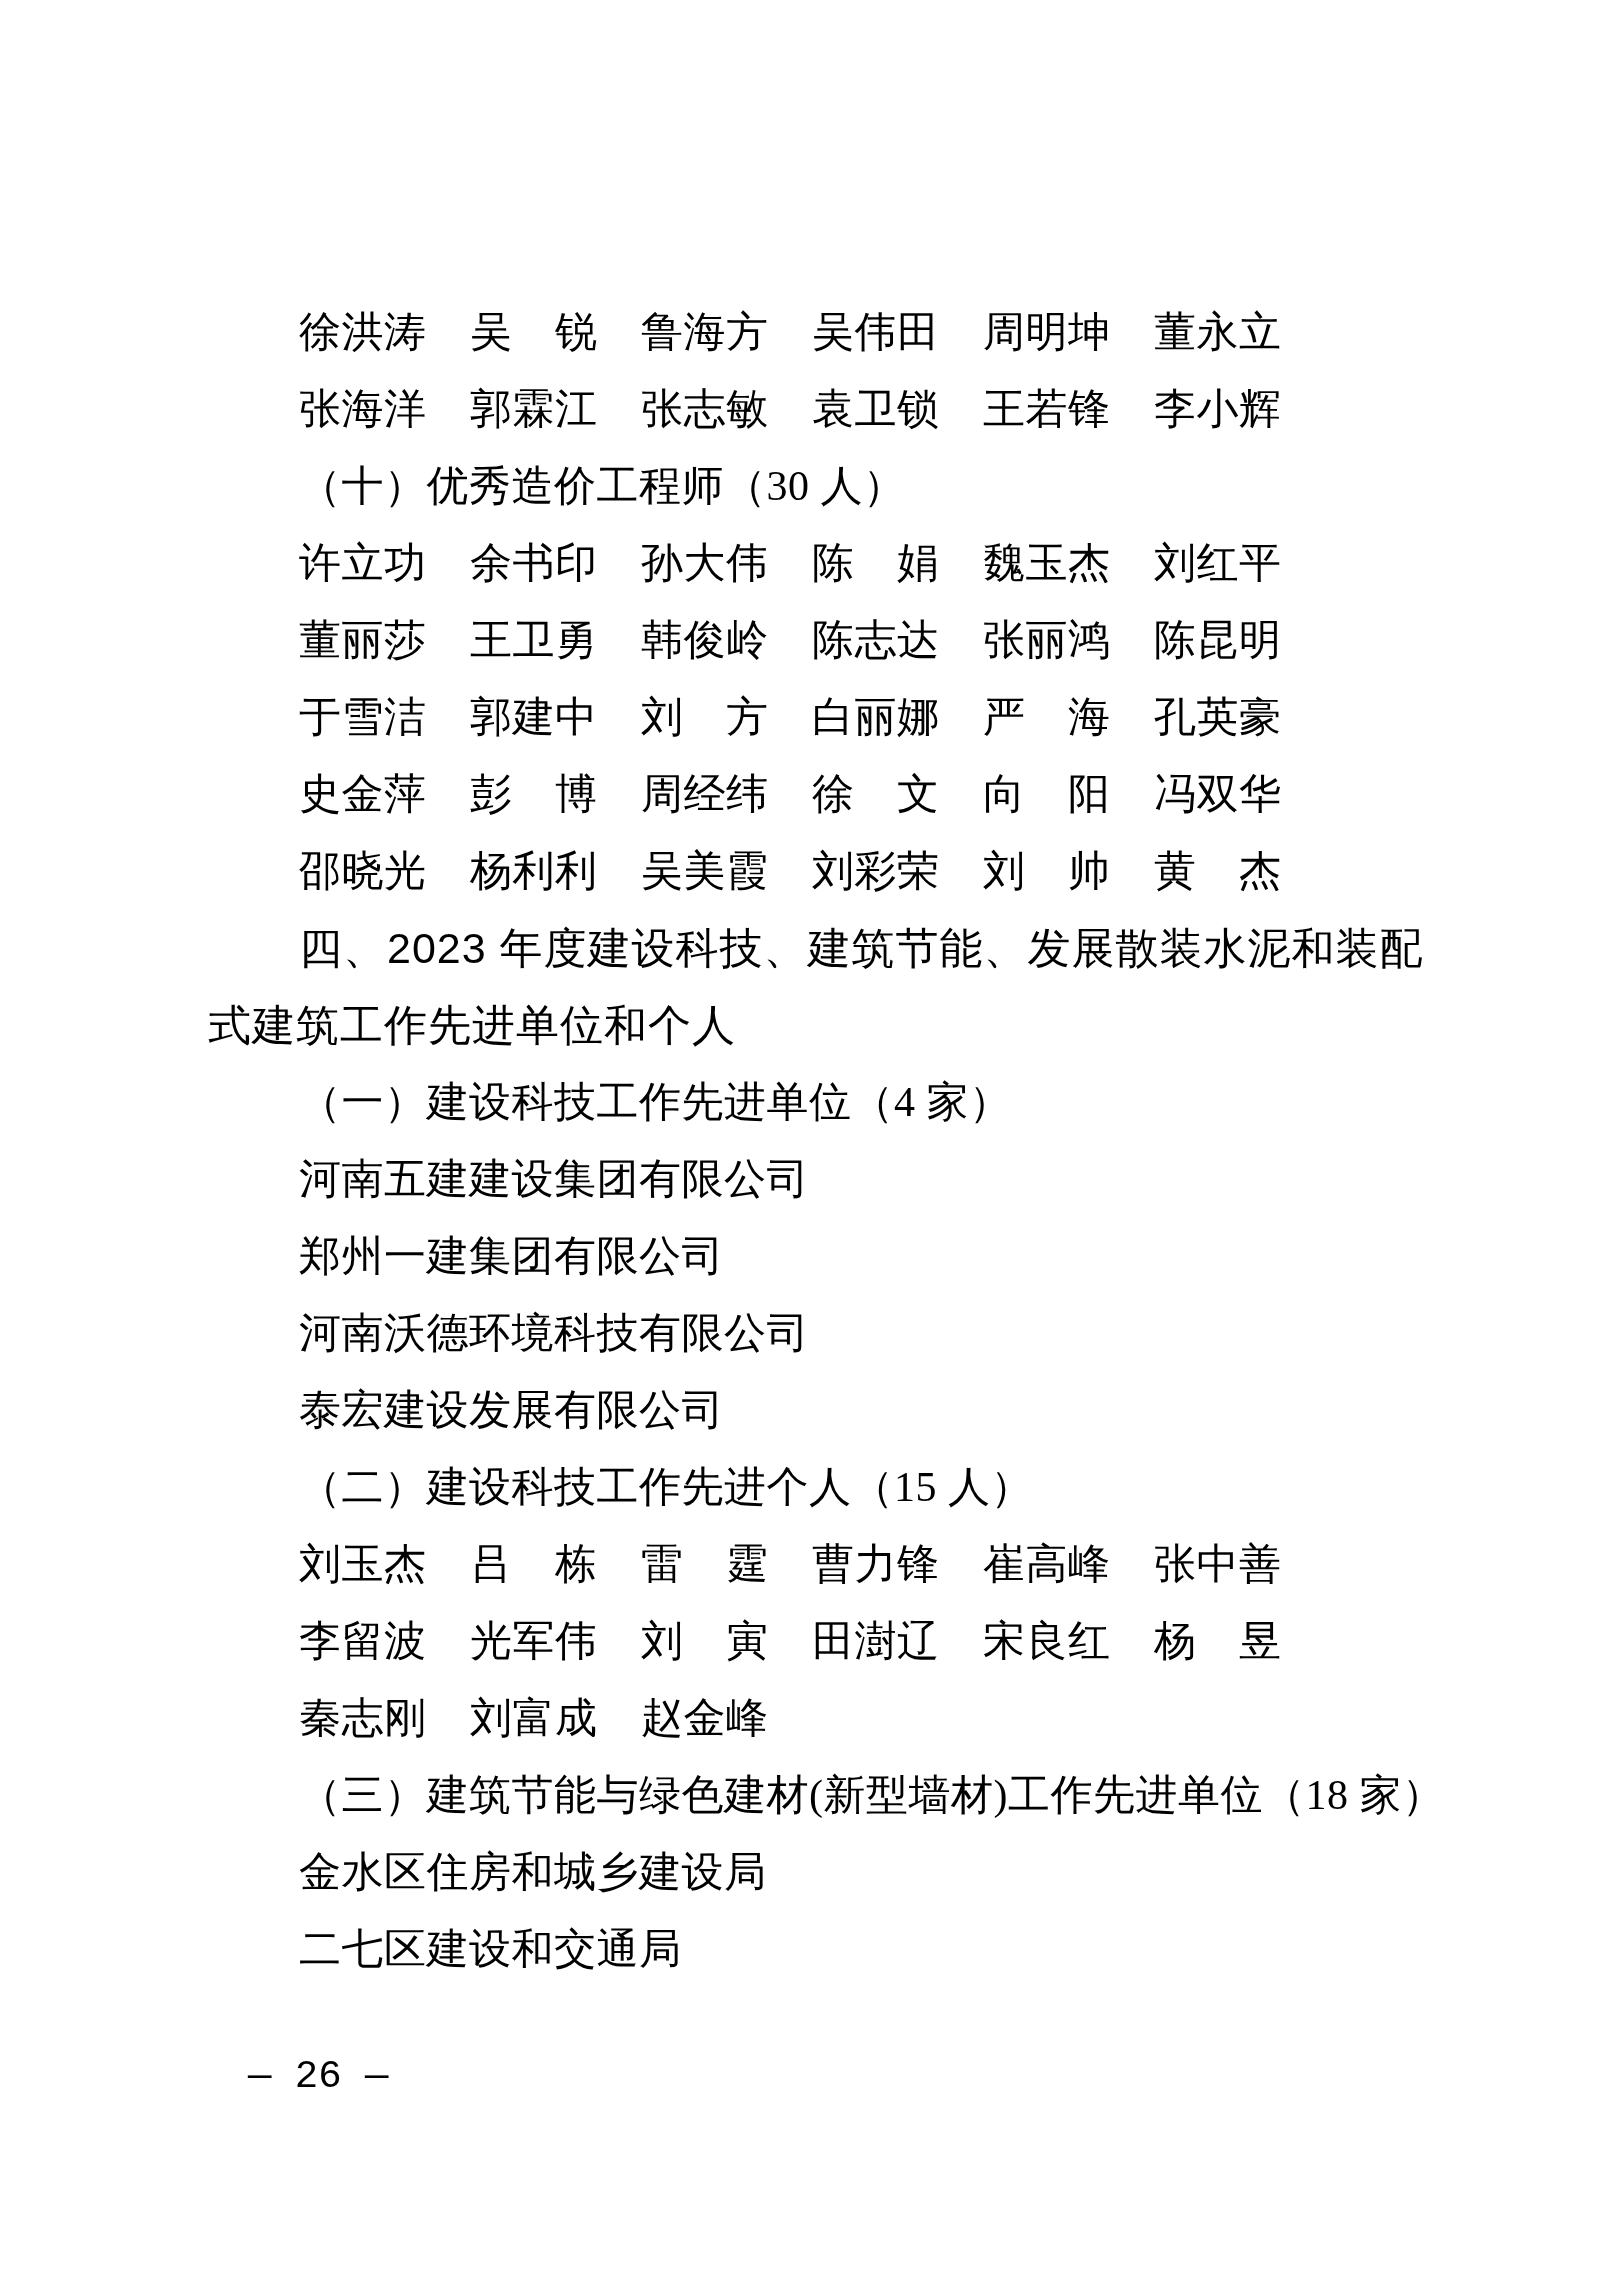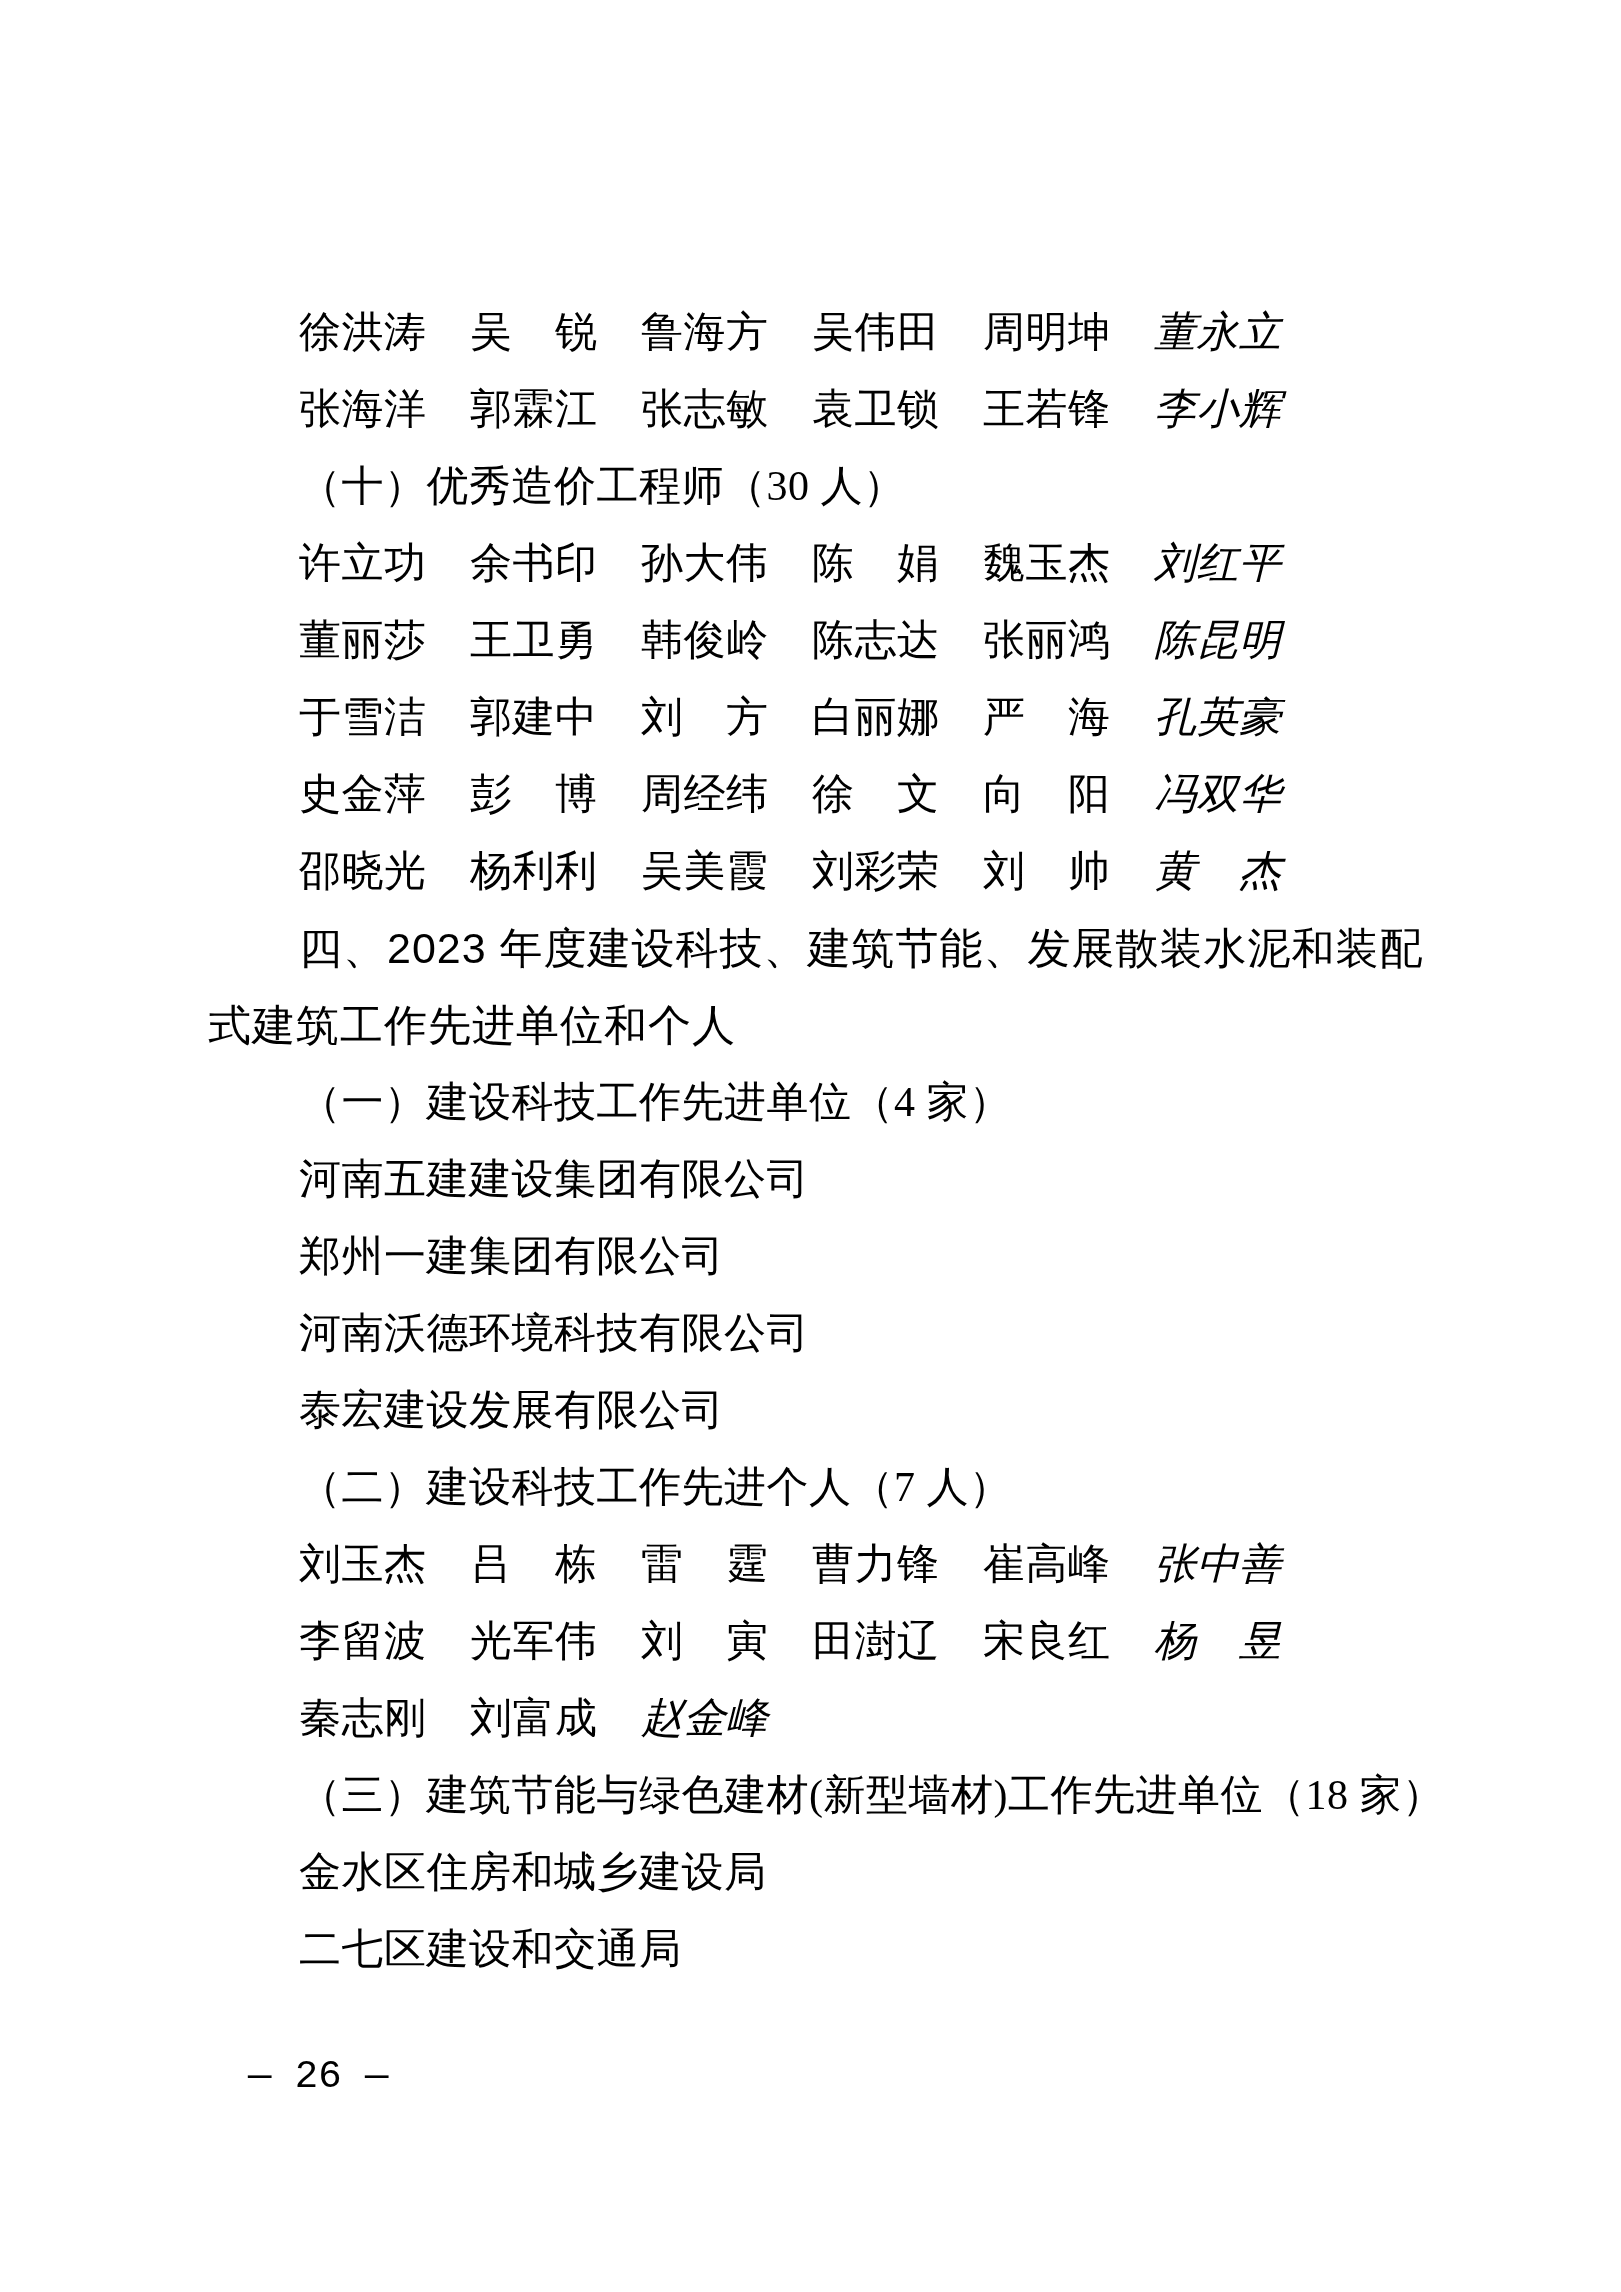--- a/index.html
+++ b/index.html
@@ -36,21 +36,21 @@
   }
   .indent { text-indent: 91px; }
   .names-row { text-indent: 91px; }
   .nm {
     display: inline-block;
     width: 128px;
     margin-right: 43px;
     text-indent: 0;
     white-space: pre;
   }
-  .nm:last-child { margin-right: 8px; font-style: italic; }
+  .nm:last-child { margin-right: 8px; }
   .section-title {
     font-family: "Liberation Sans", "DejaVu Sans", sans-serif;
     font-weight: 400;
     font-size: 43px;
     letter-spacing: 1px;
   }
   .page-number {
     position: absolute;
     left: 248px;
     top: 2054px;
@@ -85,21 +85,21 @@
     <p class="section-title indent">四、2023 年度建设科技、建筑节能、发展散装水泥和装配</p>
     <p class="section-title">式建筑工作先进单位和个人</p>
 
     <p class="indent">（一）建设科技工作先进单位（4 家）</p>
 
     <p class="indent">河南五建建设集团有限公司</p>
     <p class="indent">郑州一建集团有限公司</p>
     <p class="indent">河南沃德环境科技有限公司</p>
     <p class="indent">泰宏建设发展有限公司</p>
 
-    <p class="indent">（二）建设科技工作先进个人（7 人）</p>
+    <p class="indent">（二）建设科技工作先进个人（15 人）</p>
 
     <p class="names-row"><span class="nm">刘玉杰</span><span class="nm">吕　栋</span><span class="nm">雷　霆</span><span class="nm">曹力锋</span><span class="nm">崔高峰</span><span class="nm">张中善</span></p>
 
     <p class="names-row"><span class="nm">李留波</span><span class="nm">光军伟</span><span class="nm">刘　寅</span><span class="nm">田澍辽</span><span class="nm">宋良红</span><span class="nm">杨　昱</span></p>
 
     <p class="names-row"><span class="nm">秦志刚</span><span class="nm">刘富成</span><span class="nm">赵金峰</span></p>
 
     <p class="indent">（三）建筑节能与绿色建材(新型墙材)工作先进单位（18 家）</p>
 
     <p class="indent">金水区住房和城乡建设局</p>

